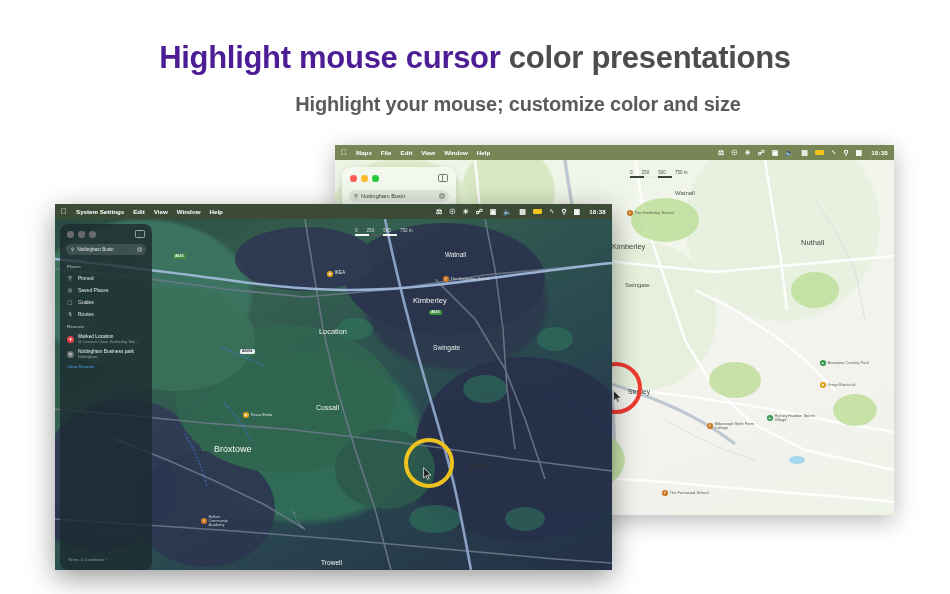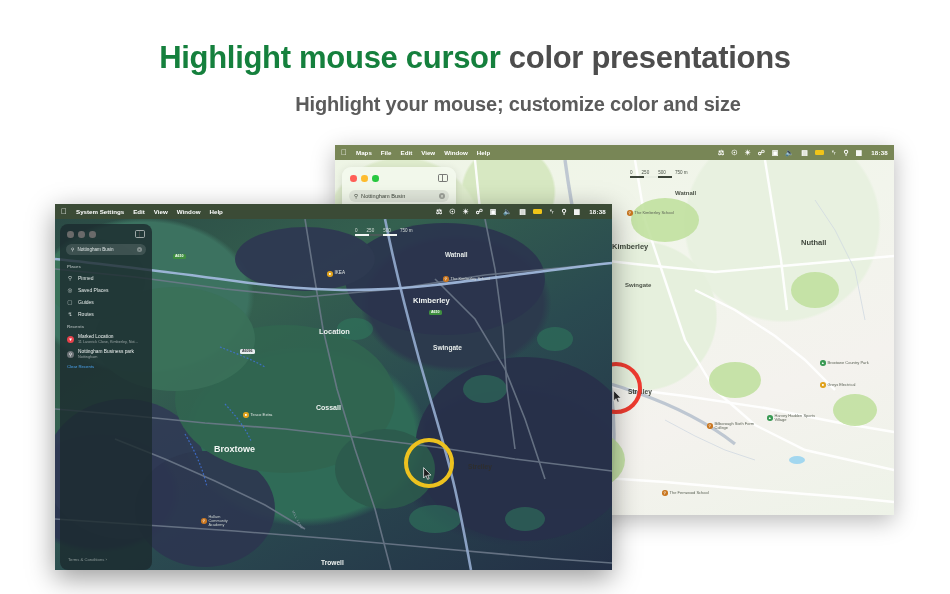--- a/index.html
+++ b/index.html
@@ -11,21 +11,21 @@
   }
   .page { position: relative; width: 950px; height: 594px; background:#fff; }
 
   
   .headline {
     position: absolute; left: 0; top: 40px; width: 950px;
     text-align: center;
     font-size: 31px; font-weight: 700; letter-spacing: -0.3px;
     color: #4d4d4d; white-space: nowrap;
   }
-  .headline .hl-red { color: #15803d; }
+  .headline .hl-red { color: #4c1d95; }
   .subhead {
     position: absolute; left: 0; top: 93px; width: 950px;
     text-align: center;
     font-size: 20px; font-weight: 700; color: #5b5b5b;
     letter-spacing: -0.2px; white-space: nowrap; margin-left: 43px;
   }
 
   
   .win { position: absolute; overflow: hidden; }
   .menubar {
@@ -141,21 +141,21 @@
   .rec-item .pin { width:7px;height:7px;border-radius:50%; display:flex;align-items:center;justify-content:center;
     font-size:4.6px;color:#fff;flex:0 0 auto; }
   .rec-item .txt { line-height:1.12; }
   .rec-item .t1 { font-size:4.8px; color:#eef2f1; }
   .rec-item .t2 { font-size:3.8px; color:#98a3a3; white-space:nowrap; overflow:hidden; text-overflow:ellipsis; max-width:68px; }
   .sb-clear { position:absolute; left:7px; font-size:4.3px; color:#4aa3ef; }
   .sb-terms { position:absolute; left:8px; bottom:8px; font-size:4.2px; color:#8d9a99; }
 
   
   .mlabel { position: absolute; white-space: nowrap; pointer-events: none; }
-  .mlabel.town { font-weight: 700; }
+  .mlabel.town { font-weight: 400; }
   .poi { position:absolute; display:flex; align-items:center; gap:2px; white-space:nowrap; }
   .poi .dot { width:5.5px; height:5.5px; border-radius:50%; display:flex; align-items:center; justify-content:center;
     font-size:3.6px; color:#fff; flex:0 0 auto; }
   .poi .pname { line-height:1.05; }
   .shield { position:absolute; border-radius:1.6px; padding:0 2px; font-size:3.6px; font-weight:700; line-height:5px; }
   .roadname { position:absolute; font-size:3.8px; letter-spacing:.4px; white-space:nowrap; }
 
   
   .ring { position:absolute; border-radius:50%; }
   .cursor { position:absolute; width:0; height:0; }

